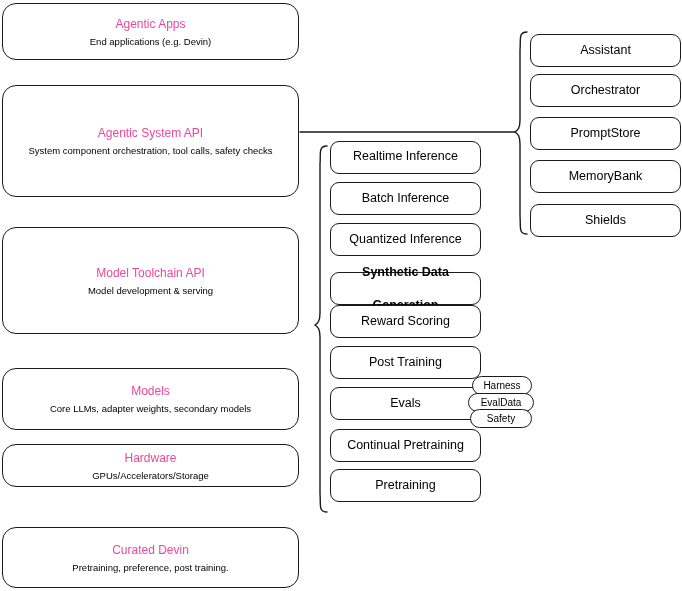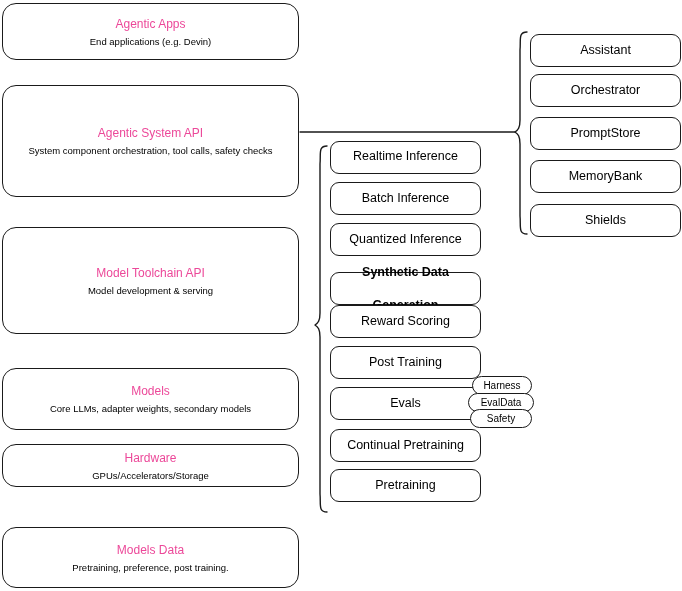--- a/index.html
+++ b/index.html
@@ -130,21 +130,21 @@
     <div class="title">Models</div>
     <div class="subtitle">Core LLMs, adapter weights, secondary models</div>
   </div>
 
   <div class="node layer" style="top:436px; height:43px;margin-top:8px;">
     <div class="title">Hardware</div>
     <div class="subtitle">GPUs/Accelerators/Storage</div>
   </div>
 
   <div class="node layer" style="top:527px; height:61px;">
-    <div class="title">Models Data</div>
+    <div class="title">Curated Devin</div>
     <div class="subtitle">Pretraining, preference, post training.</div>
   </div>
 
   <div class="node cap cap-mid" style="top:141px;justify-content:flex-end;">
     <span>Realtime Inference</span>
   </div>
   <div class="node cap cap-mid" style="top:182px;">
     <span>Batch Inference</span>
   </div>
   <div class="node cap cap-mid" style="top:223px;">

